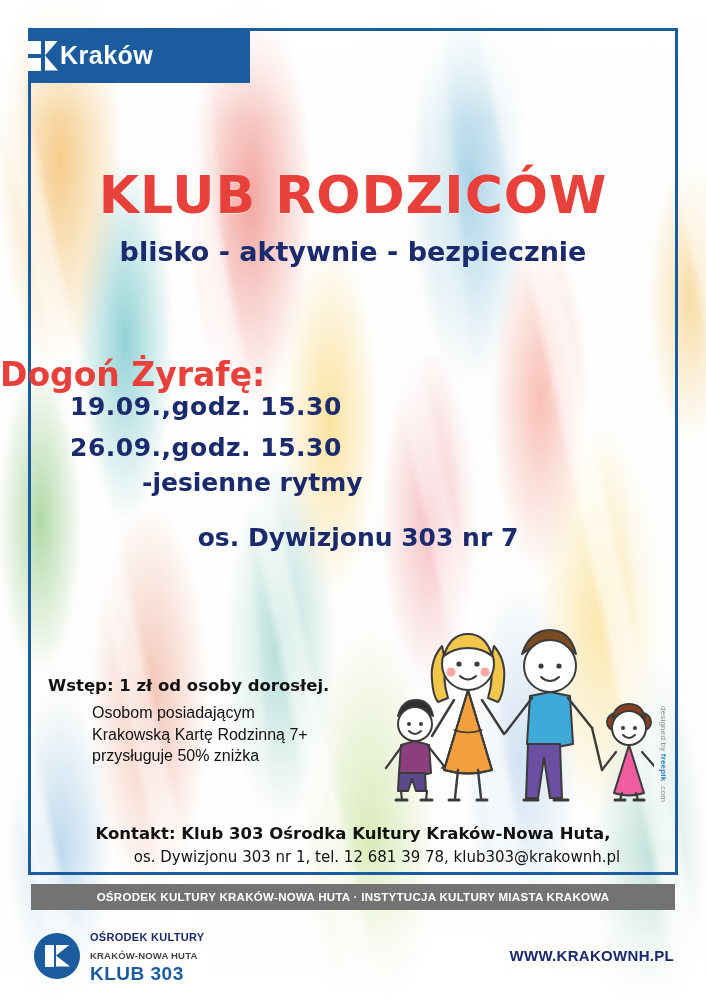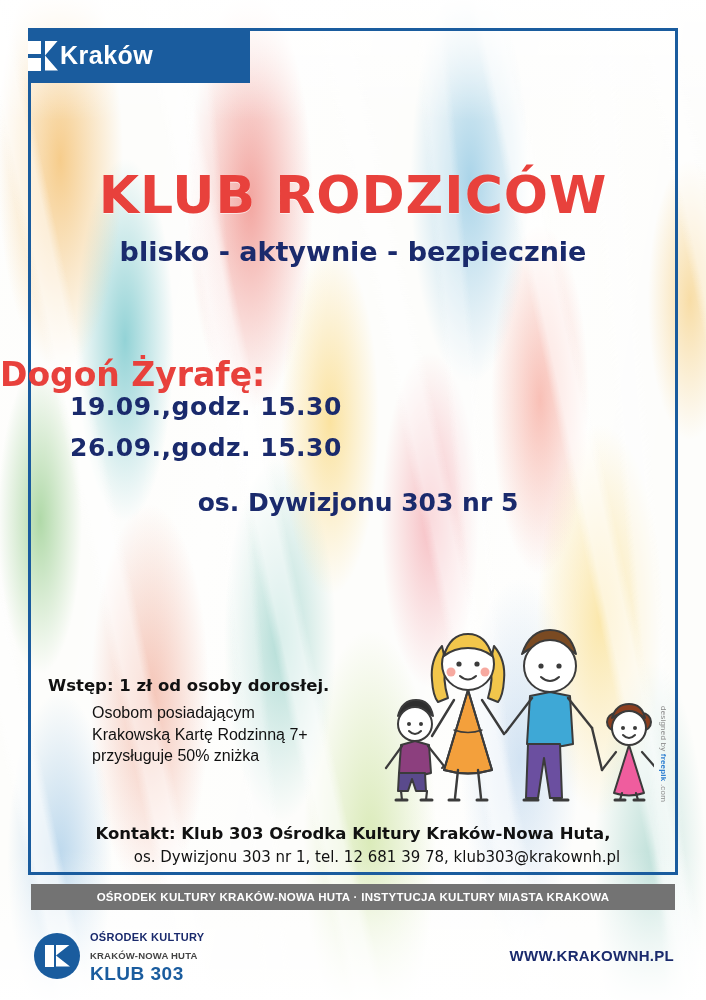--- a/index.html
+++ b/index.html
@@ -219,21 +219,22 @@
   </div>
 
   <div class="title">KLUB RODZICÓW</div>
   <div class="subtitle">blisko - aktywnie - bezpiecznie</div>
 
   <div class="section-title">Dogoń Żyrafę:</div>
 
   <div class="sched">
     <div class="line1">19.09.,godz. 15.30</div>
     <div class="line3">26.09.,godz. 15.30</div>
-    <div class="place">os. Dywizjonu 303 nr 5</div>
+    <div class="line4">-jesienne rytmy</div>
+    <div class="place">os. Dywizjonu 303 nr 7</div>
   </div>
 
   <div class="price-main">Wstęp: 1 zł od osoby dorosłej.</div>
   <div class="price-sub">
     <div>Osobom posiadającym</div>
     <div>Krakowską Kartę Rodzinną 7+</div>
     <div>przysługuje 50% zniżka</div>
   </div>
 
   <div class="family">

